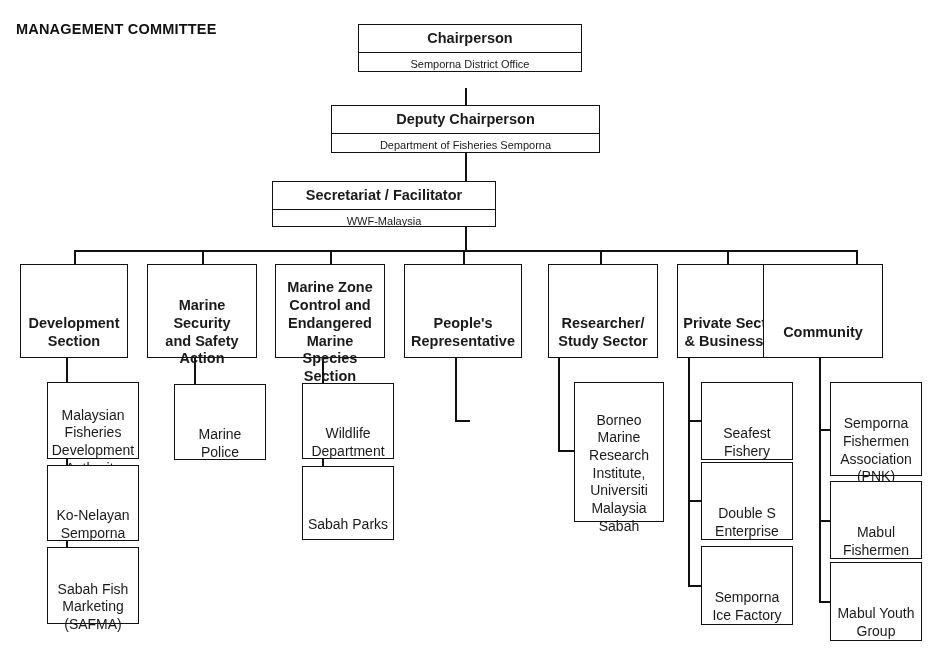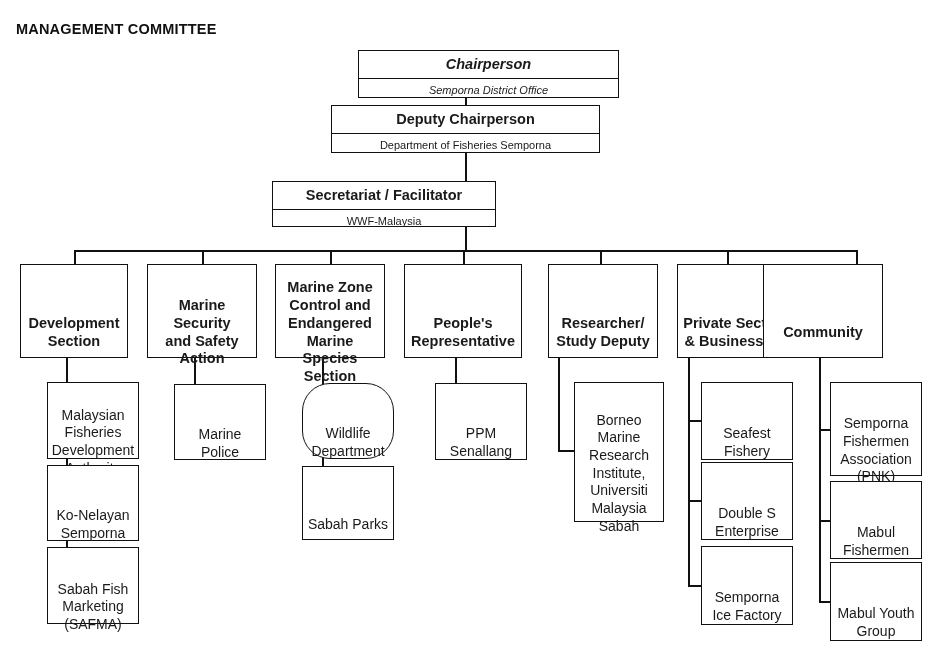--- a/index.html
+++ b/index.html
@@ -88,21 +88,21 @@
   .line.v { width: 1.8px; }
   .line.h { height: 1.8px; }
 </style>
 </head>
 <body>
 
 <div id="canvas">
 
   <div id="page-title">MANAGEMENT COMMITTEE</div>
 
-  <div class="node titled" style="left:358px; top:50px; width:261px; height:48px;font-style:italic;">
+  <div class="node titled" style="left:358px; top:24px; width:224px; height:48px;">
     <div class="n-title">Chairperson</div>
     <div class="n-sub">Semporna District Office</div>
   </div>
 
   <div class="line v" style="left:465px; top:88px; height:18px;"></div>
 
   <div class="node titled" style="left:331px; top:105px; width:269px; height:48px;">
     <div class="n-title">Deputy Chairperson</div>
     <div class="n-sub">Department of Fisheries Semporna</div>
   </div>
@@ -167,43 +167,39 @@
     <div class="n-text">Marine Zone
 Control and
 Endangered
 Marine Species
 Section</div>
   </div>
   <div class="line v" style="left:322px; top:358px; height:146px;"></div>
   <div class="line h" style="left:322px; top:420px; width:15px;"></div>
   <div class="line h" style="left:322px; top:503px; width:15px;"></div>
 
-  <div class="node leaf" style="left:302px; top:383px; width:92px; height:76px;border-radius:28px;">
+  <div class="node leaf" style="left:302px; top:383px; width:92px; height:76px;">
     <div class="n-text">Wildlife
 Department</div>
   </div>
   <div class="node leaf" style="left:302px; top:466px; width:92px; height:74px;justify-content:center;">
     <div class="n-text">Sabah Parks</div>
   </div>
 
   <div class="node section" style="left:404px; top:264px; width:118px; height:94px;">
     <div class="n-text">People's
 Representative</div>
   </div>
   <div class="line v" style="left:455px; top:358px; height:64px;"></div>
   <div class="line h" style="left:455px; top:420px; width:15px;"></div>
 
-  <div class="node leaf" style="left:435px; top:383px; width:92px; height:77px;">
-    <div class="n-text">PPM
-Senallang</div>
-  </div>
 
   <div class="node section" style="left:548px; top:264px; width:110px; height:94px;">
     <div class="n-text">Researcher/
-Study Deputy</div>
+Study Sector</div>
   </div>
   <div class="line v" style="left:558px; top:358px; height:94px;"></div>
   <div class="line h" style="left:558px; top:450px; width:18px;"></div>
 
   <div class="node leaf" style="left:574px; top:382px; width:90px; height:140px;">
     <div class="n-text">Borneo
 Marine
 Research
 Institute,
 Universiti

